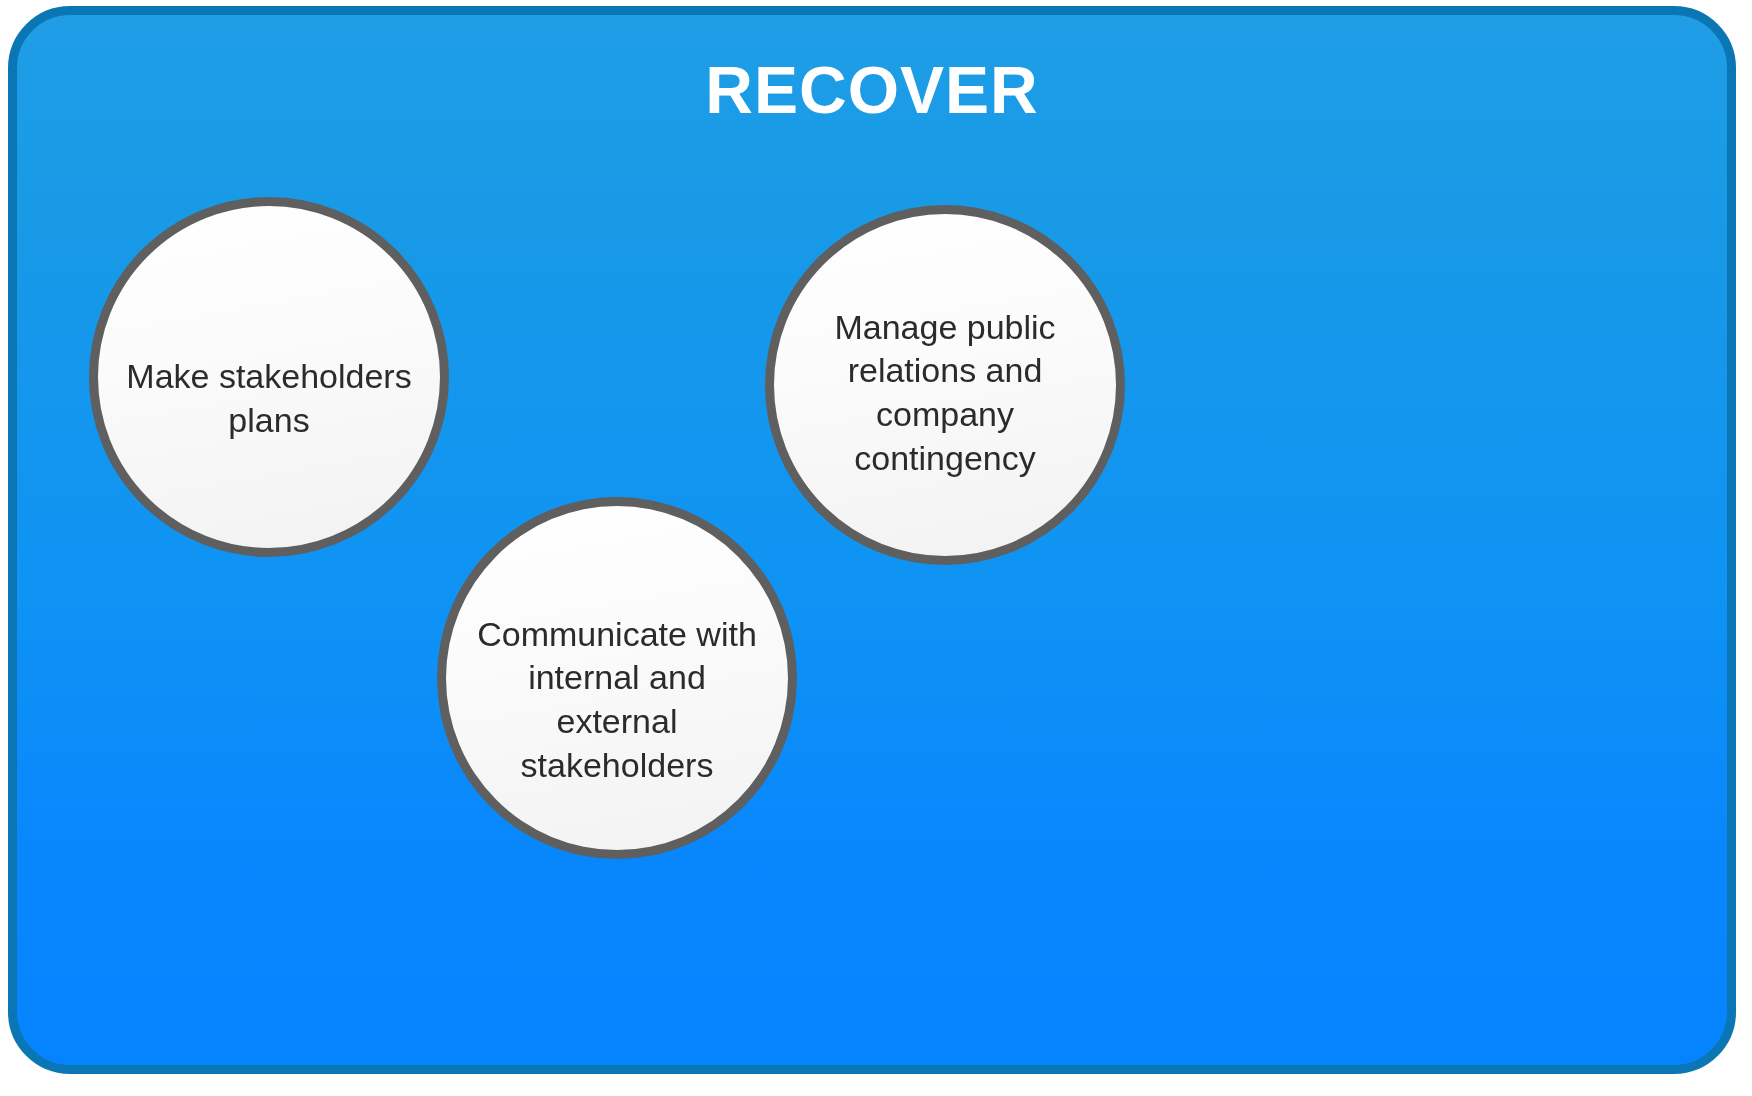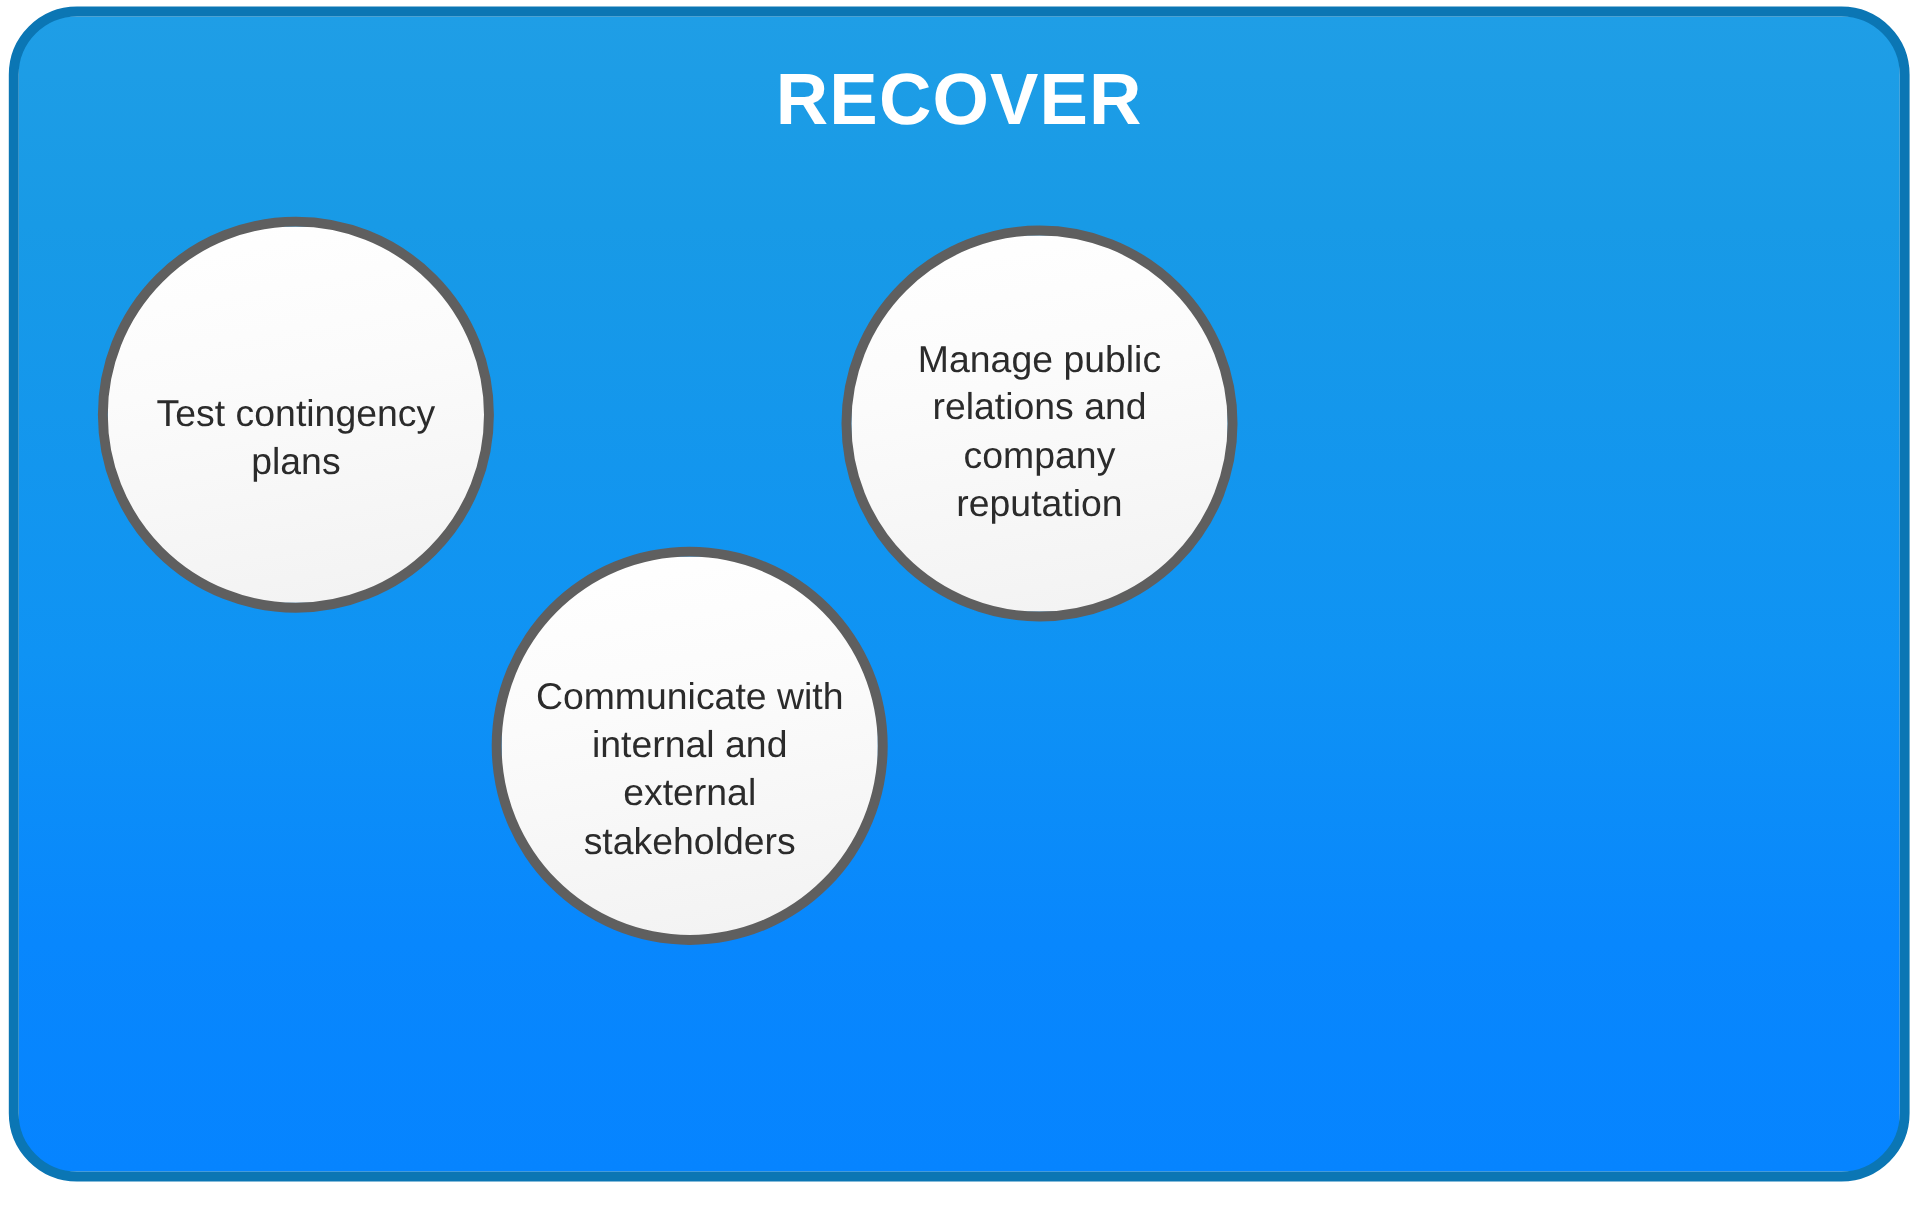--- a/index.html
+++ b/index.html
@@ -78,45 +78,45 @@
     white-space: pre-line;
   }
 
   
   #bubble-1 { left: 72px;   top: 182px; width: 360px; height: 360px; }
   #bubble-1 .label { transform: translateY(22px); }
 
   #bubble-2 { left: 748px;  top: 190px; width: 360px; height: 360px; }
   #bubble-2 .label { transform: translateY(8px); }
 
-  #bubble-3 { left: 430px;  top: 482px; width: 360px; height: 362px; align-items: center; }
+  #bubble-3 { left: 420px;  top: 482px; width: 360px; height: 362px; align-items: center; }
   #bubble-3 .label { transform: translateY(22px); }
 
   #bubble-4 { left: 1125px; top: 486px; width: 360px; height: 360px; }
   #bubble-4 .label { transform: translateY(22px); }
 </style>
 </head>
 <body>
 
 <div id="canvas">
 
   <div class="frame">
 
     <div class="title">RECOVER</div>
 
     <div class="bubble" id="bubble-1">
-      <span class="label">Test contingency
+      <span class="label">Make stakeholders
 plans</span>
     </div>
 
     <div class="bubble" id="bubble-2">
       <span class="label">Manage public
 relations and
 company
-reputation</span>
+contingency</span>
     </div>
 
     <div class="bubble" id="bubble-3">
       <span class="label">Communicate with
 internal and external
 stakeholders</span>
     </div>
 
 
   </div>

